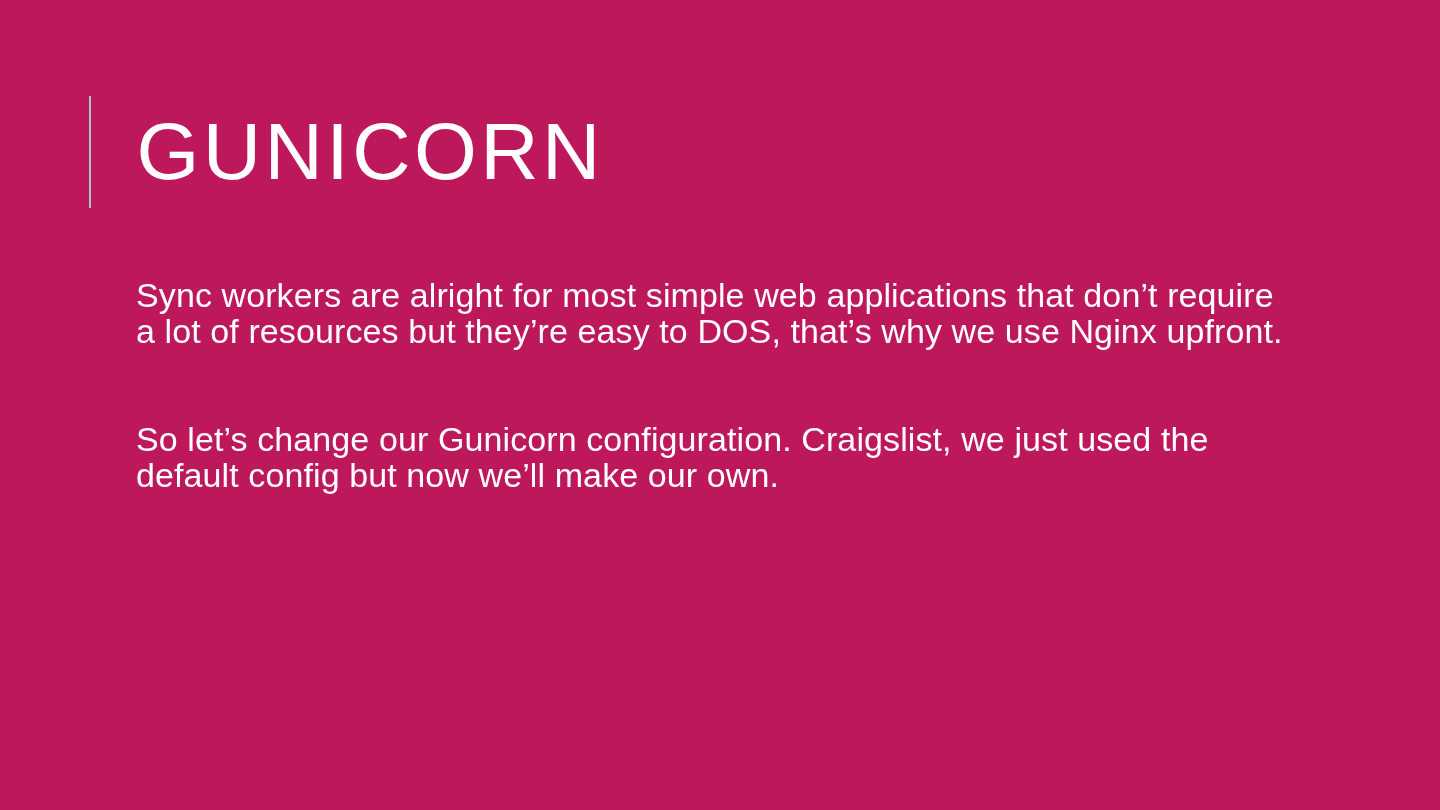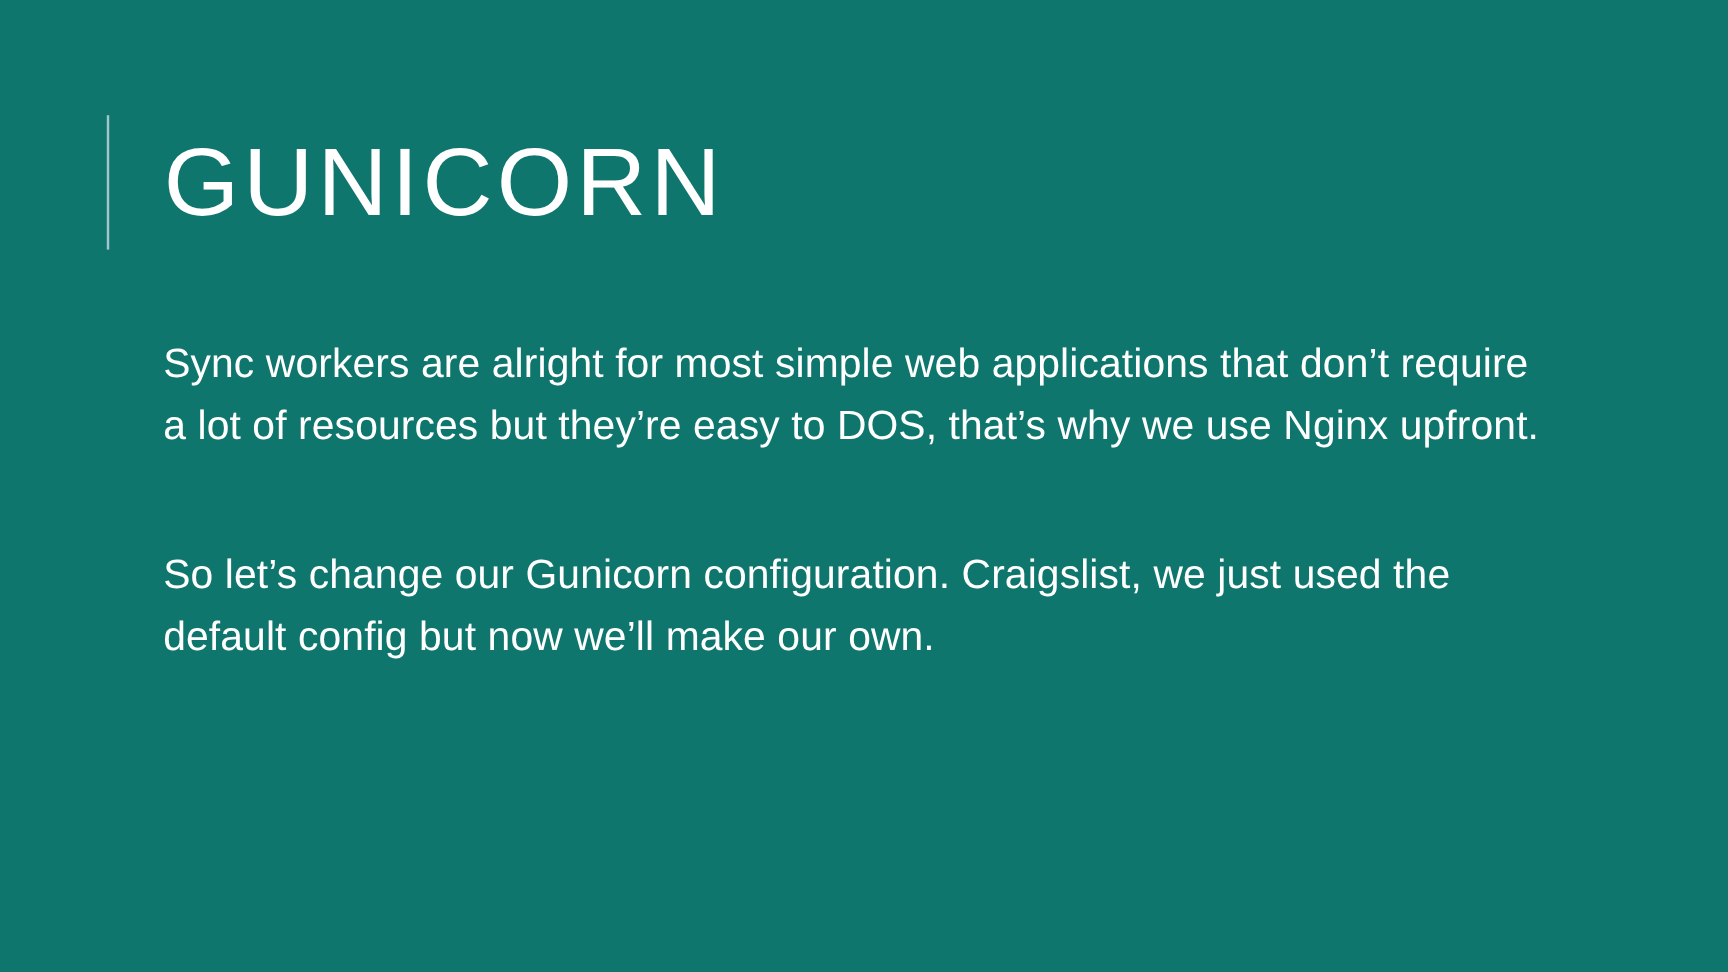--- a/index.html
+++ b/index.html
@@ -58,33 +58,33 @@
     position: absolute;
     left: 136px;
     top: 277px;
     width: 1160px;
   }
   .body-paragraph {
     margin: 0 0 72px 0;
     font-family: "Liberation Sans", sans-serif;
     font-weight: 400;
     font-size: 34px;
-    line-height: 52px;
+    line-height: 36px;
     color: #ffffff;
     letter-spacing: 0.1px;
     text-align: left;
   }
   .body-paragraph:last-child {
     margin-bottom: 0;
   }
 </style>
 </head>
 <body style="background: rgb(0, 0, 0);">
 
-<div class="slide" style="background: #0f766e;">
+<div class="slide" style="background: #be185d;">
 
   <div class="title-block">
     <div class="title-accent-bar" style="background: rgb(163, 198, 207);"></div>
     <h1 class="slide-title" style="color: rgb(255, 255, 255);">GUNICORN</h1>
   </div>
 
   <div class="body-block">
     <p class="body-paragraph" style="color: rgb(255, 255, 255);">Sync workers are alright for most simple web applications that don’t require a lot of resources but they’re easy to DOS, that’s why we use Nginx upfront.</p>
     <p class="body-paragraph" style="color: rgb(255, 255, 255);">So let’s change our Gunicorn configuration. Craigslist, we just used the default config but now we’ll make our own.</p>
   </div>

